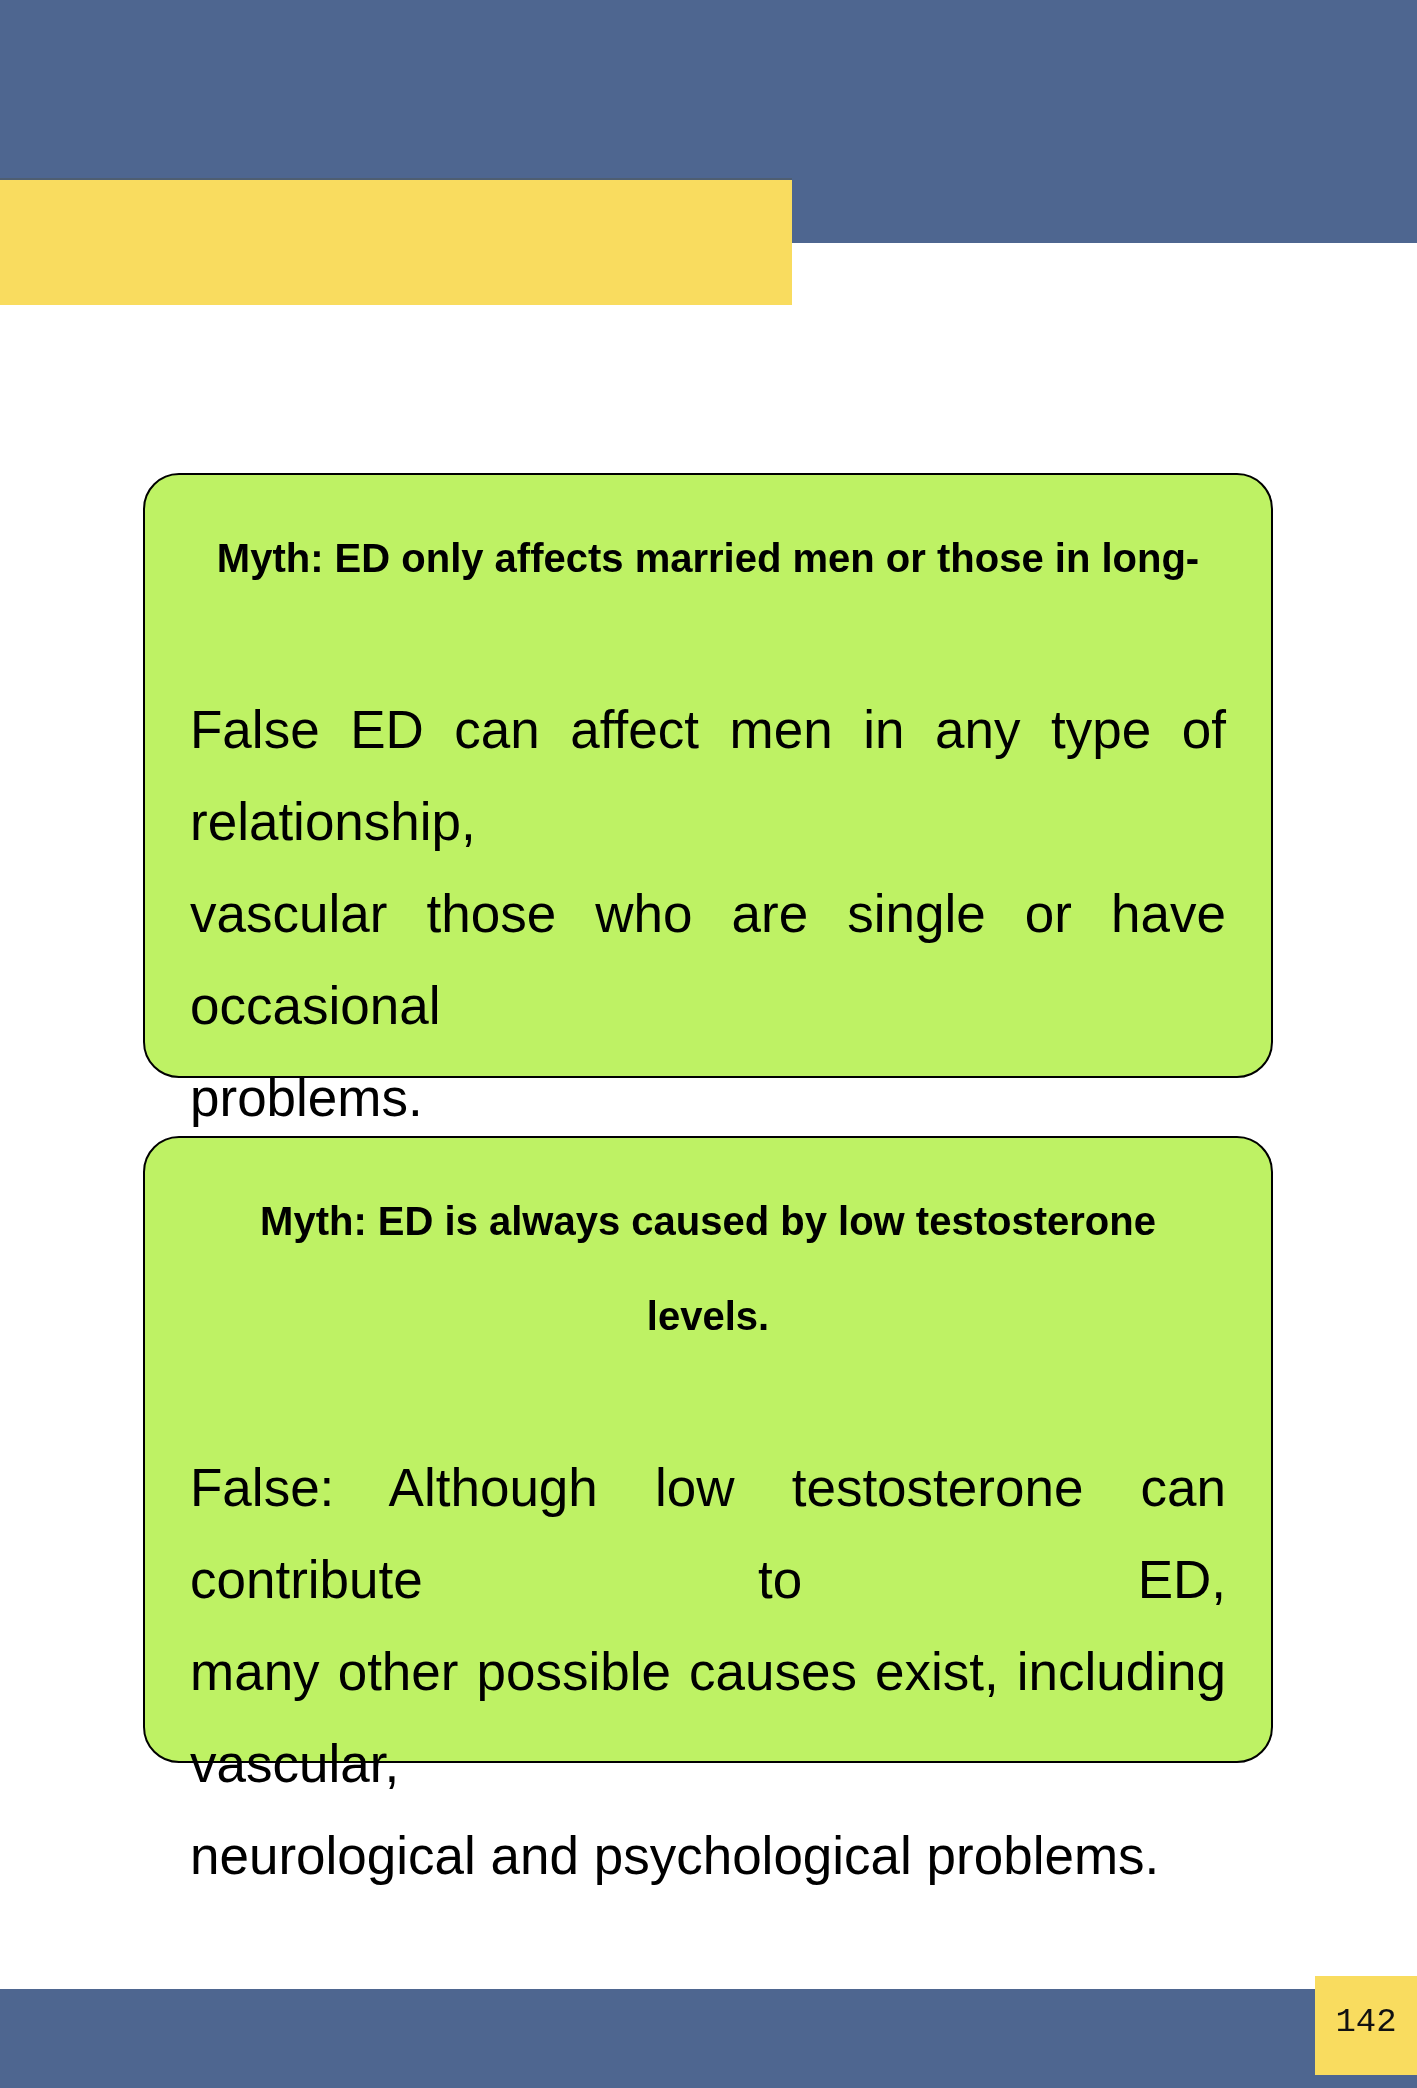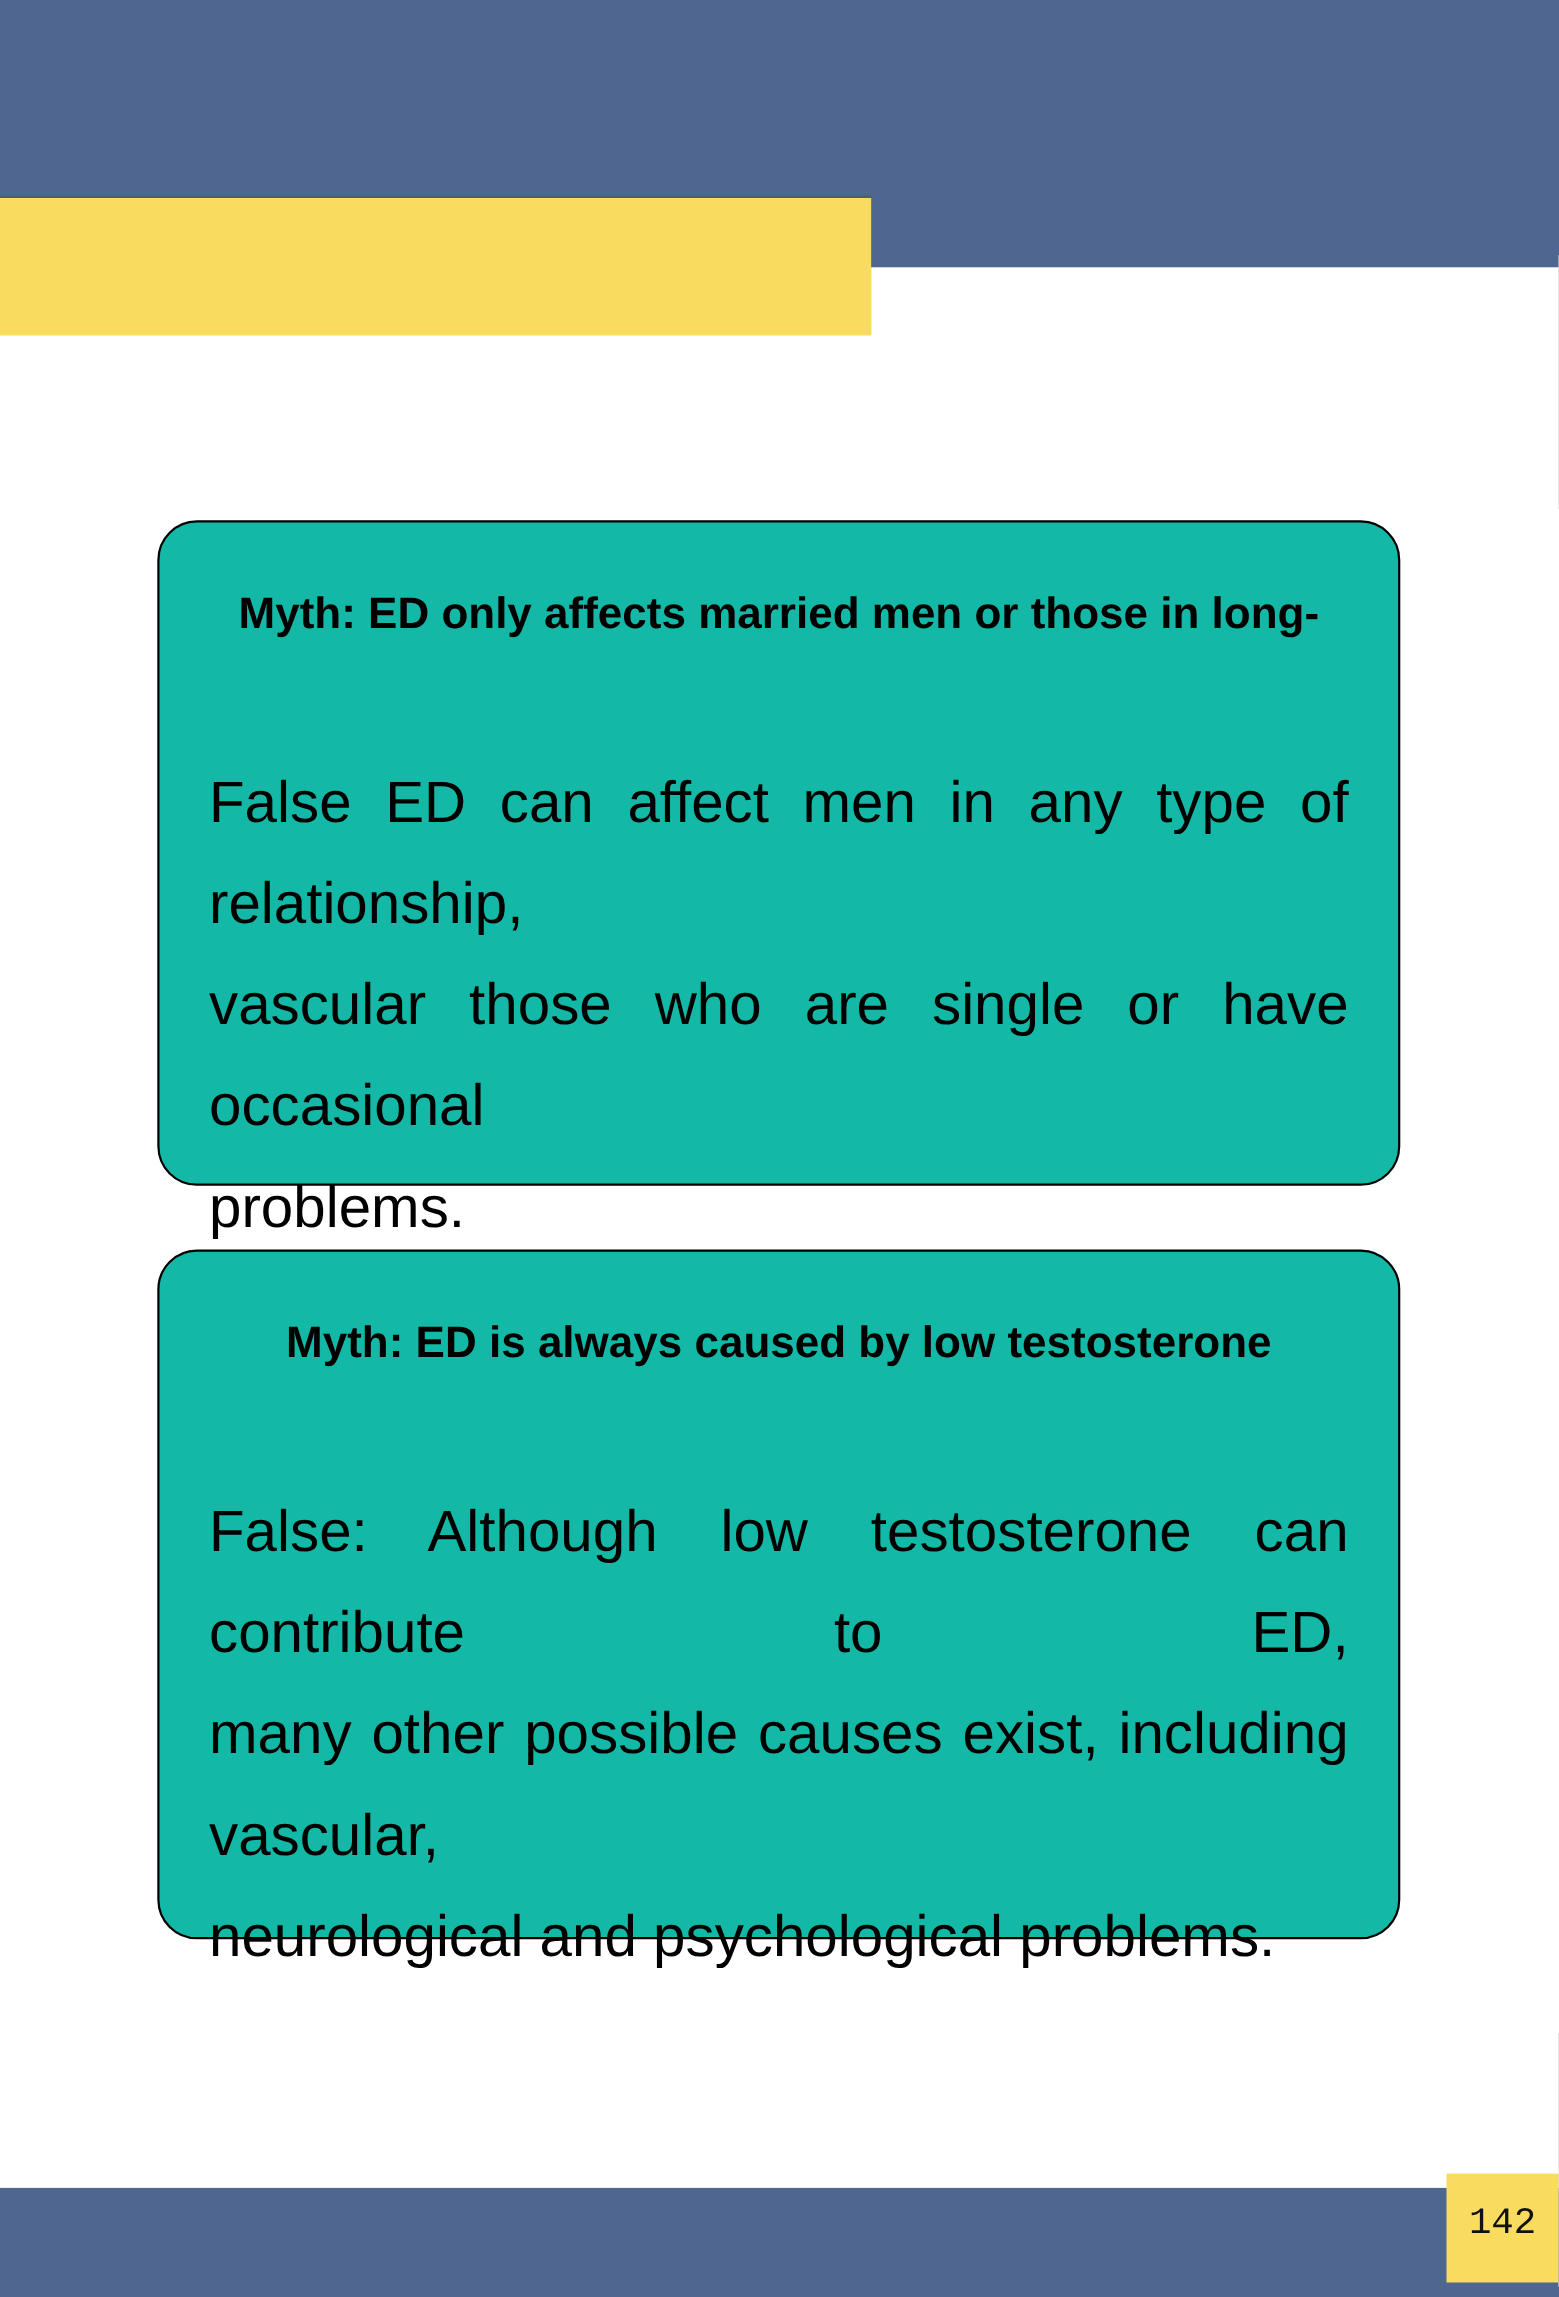--- a/index.html
+++ b/index.html
@@ -24,21 +24,21 @@
     left: 0; top: 180px;
     width: 792px; height: 125px;
     background: #F9DC5F;
     box-shadow: 0 -2px 0 rgba(80,80,60,0.35);
   }
   .myth-box {
     position: absolute;
     left: 143px;
     width: 1130px;
     box-sizing: border-box;
-    background: #14b8a6;
+    background: #bef264;
     border: 2px solid #000000;
     border-radius: 36px;
     padding: 36px 45px 3px 45px;
   }
   .box1 { top: 473px; height: 605px; }
   .box2 { top: 1136px; height: 627px; }
   .box-heading {
     margin: 0;
     font-size: 40px;
     font-weight: bold;
@@ -95,20 +95,21 @@
     <div class="box-body">
       <div class="body-line jline">False ED can affect men in any type of relationship,</div>
       <div class="body-line jline">vascular those who are single or have occasional</div>
       <div class="body-line lline">problems.</div>
     </div>
   </section>
 
   <section class="myth-box box2">
     <h2 class="box-heading">
       <div class="heading-line">Myth: ED is always caused by low testosterone</div>
+      <div class="heading-line">levels.</div>
     </h2>
     <div class="box-body">
       <div class="body-line jline">False: Although low testosterone can contribute to ED,</div>
       <div class="body-line jline">many other possible causes exist, including vascular,</div>
       <div class="body-line lline">neurological and psychological problems.</div>
     </div>
   </section>
 
   <div class="footer-band" style="background-color: rgb(78, 102, 144);"></div>
 

